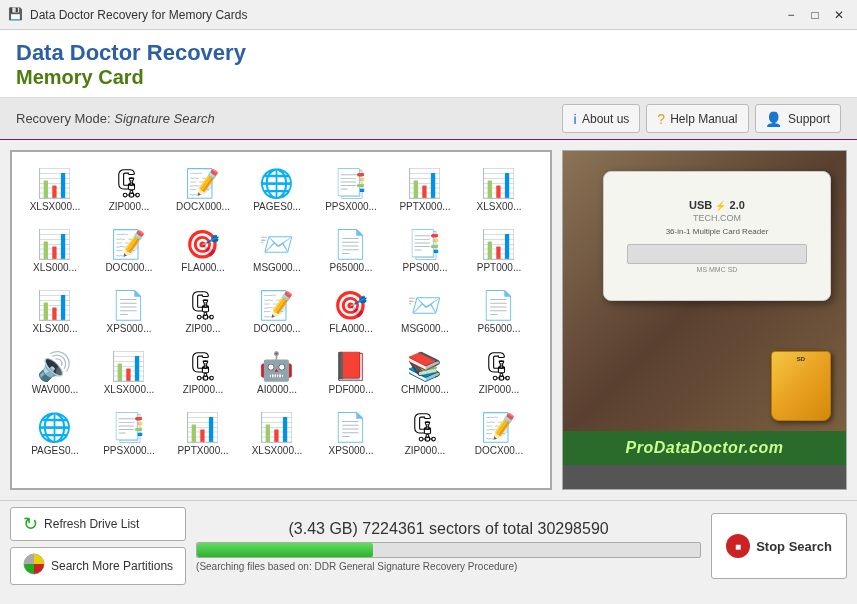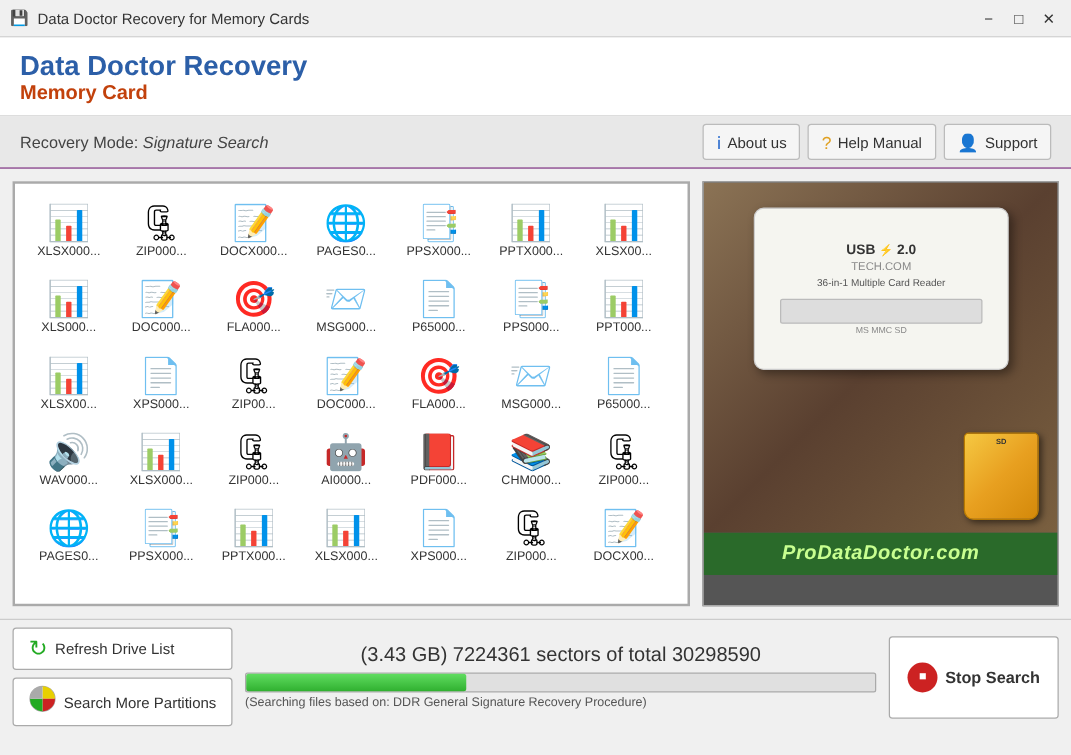--- a/index.html
+++ b/index.html
@@ -85,21 +85,21 @@
       border: 1px solid #aaa;
     }
     #image-panel .card-reader-img {
       width: 100%; height: 280px;
       background: linear-gradient(135deg, #8B7355 0%, #5a4030 50%, #7a6040 100%);
       position: relative;
       overflow: hidden;
     }
     .usb-device {
       position: absolute; top: 20px; left: 40px;
-      width: 204px; height: 130px;
+      width: 228px; height: 130px;
       background: #f5f5f0; border-radius: 8px;
       border: 1px solid #ccc;
       display: flex; flex-direction: column; align-items: center; justify-content: center;
       box-shadow: 3px 3px 8px rgba(0,0,0,0.4);
     }
     .sd-card {
       position: absolute; bottom: 10px; right: 15px;
       width: 60px; height: 70px;
       background: linear-gradient(135deg, #f5c842 0%, #e8a020 50%, #d4890a 100%);
       border-radius: 4px 4px 8px 8px;
@@ -157,21 +157,21 @@
   <span class="title">Data Doctor Recovery for Memory Cards</span>
   <div class="win-controls">
     <button class="win-btn">−</button>
     <button class="win-btn">□</button>
     <button class="win-btn close">✕</button>
   </div>
 </div>
 
 <div id="header">
   <div style="font-size:22px;font-weight:bold;color:#2c5fa8;">Data  Doctor  Recovery</div>
-  <div style="font-size:16px;color:#c2410c;font-weight:bold;">Memory Card</div>
+  <div style="font-size:20px;color:#4d7c0f;font-weight:bold;">Memory Card</div>
 </div>
 
 <div id="navbar">
   <div style="font-size:13px;color:#444;">
     <span>Recovery Mode:</span>&nbsp;<span style="font-style:italic;">Signature Search</span>
   </div>
   <div class="nav-buttons">
     <button class="nav-btn">
       <span style="color:#2266cc;font-size:14px;">ℹ</span>
       <span>About us</span>

